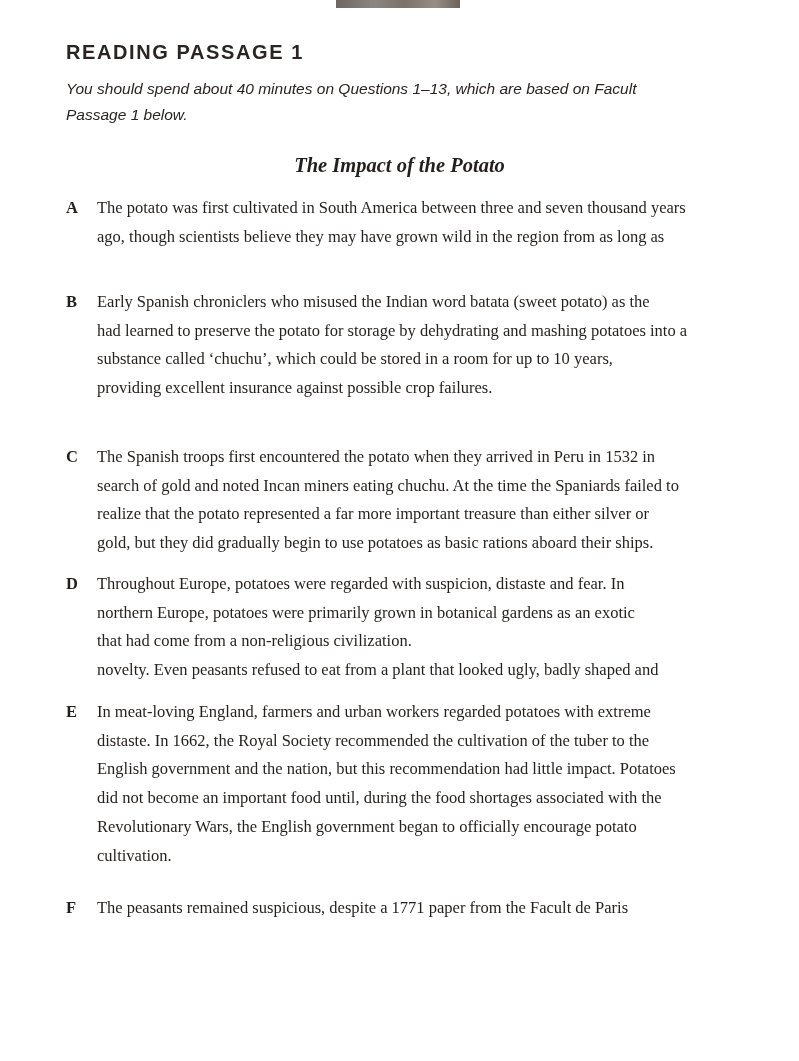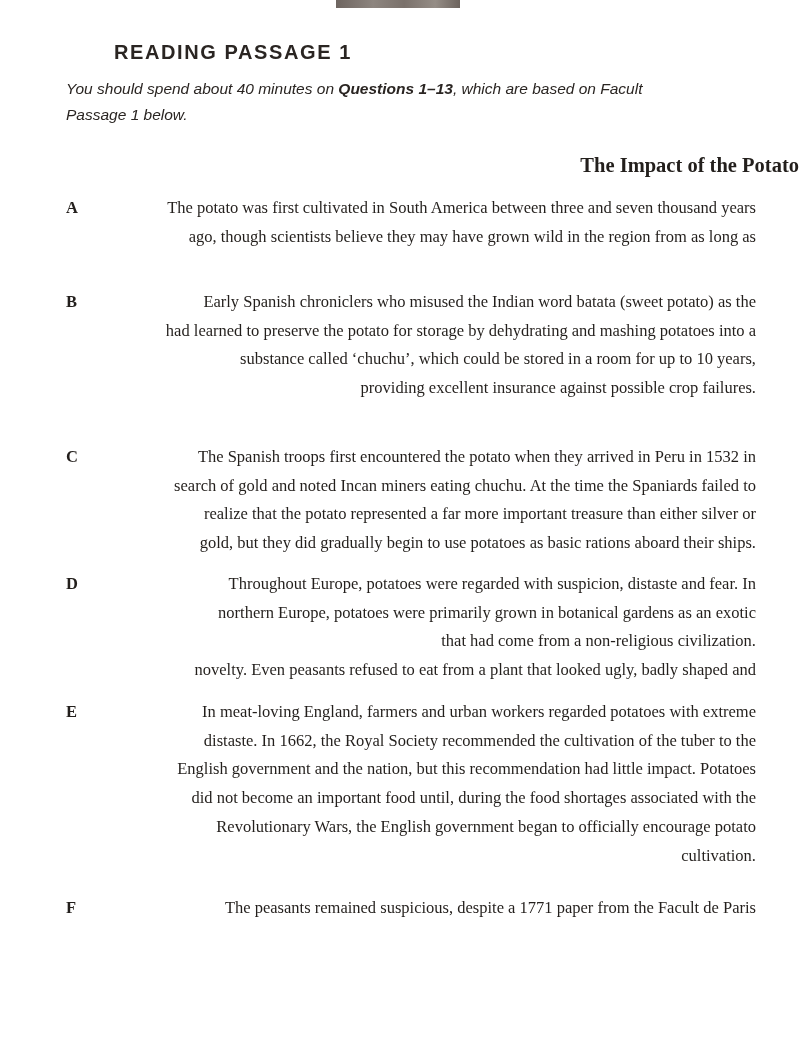--- a/index.html
+++ b/index.html
@@ -25,46 +25,46 @@
   .section-heading {
     position: absolute;
     left: 66px;
     top: 41px;
     font-family: "Liberation Sans", sans-serif;
     font-weight: bold;
     font-size: 20px;
     letter-spacing: 1.6px;
     color: #2a2522;
     white-space: nowrap;
-    margin-left: 48px;
   }
   .instructions {
     position: absolute;
     left: 66px;
     top: 76px;
     width: 680px;
     font-family: "Liberation Sans", sans-serif;
     font-style: italic;
     font-size: 15.5px;
     line-height: 26px;
     color: #2a2522;
   }
   .instructions b {
-    font-weight: bold;
+    font-weight: normal;
   }
   .passage-title {
     position: absolute;
     left: 0;
     top: 154px;
     width: 799px;
-    text-align: right;
+    text-align: center;
     font-family: "Liberation Serif", serif;
     font-weight: bold;
     font-size: 20.5px;
     color: #231f1c;
+    font-style: italic;
   }
   .paragraph {
     position: absolute;
     left: 66px;
     width: 690px;
   }
   .para-letter {
     position: absolute;
     left: 0;
     top: 0;
@@ -77,21 +77,20 @@
   .para-text {
     margin-left: 31px;
     font-family: "Liberation Serif", serif;
     font-size: 16.5px;
     line-height: 28.7px;
     color: #231f1c;
   }
   .para-text .ln {
     display: block;
     white-space: nowrap;
-    text-align: right;
   }
 </style>
 </head>
 <body>
 
 <div class="top-image-strip"></div>
 
 <div class="section-heading">READING PASSAGE 1</div>
 
 <div class="instructions">

